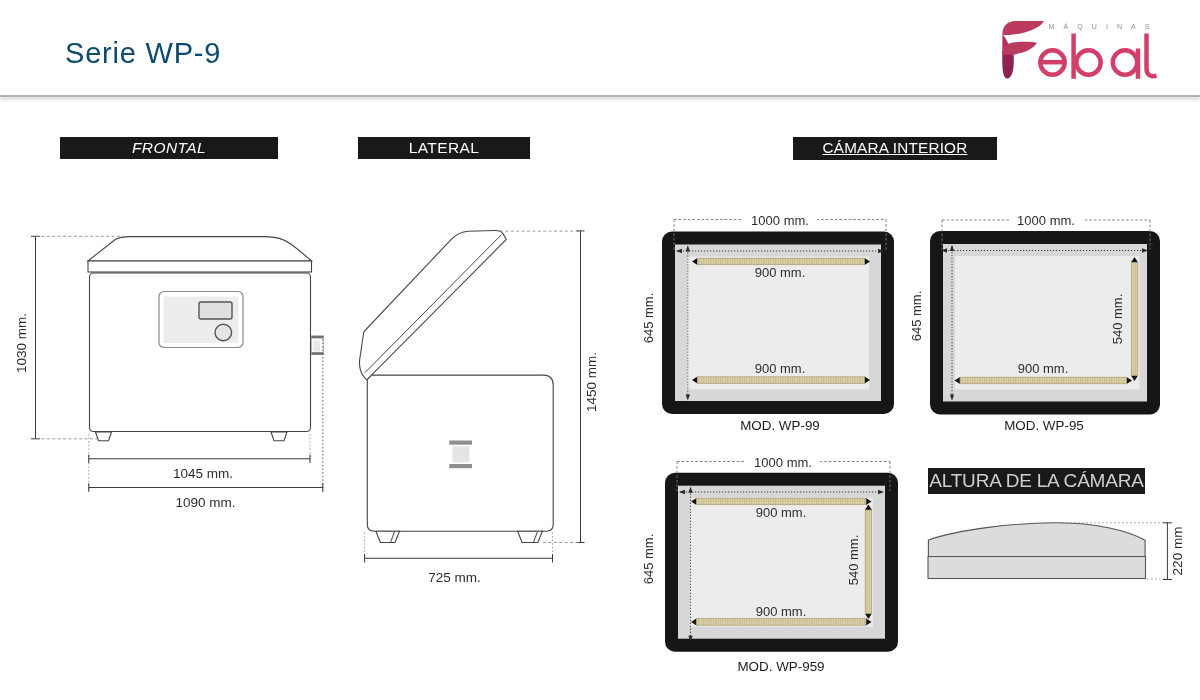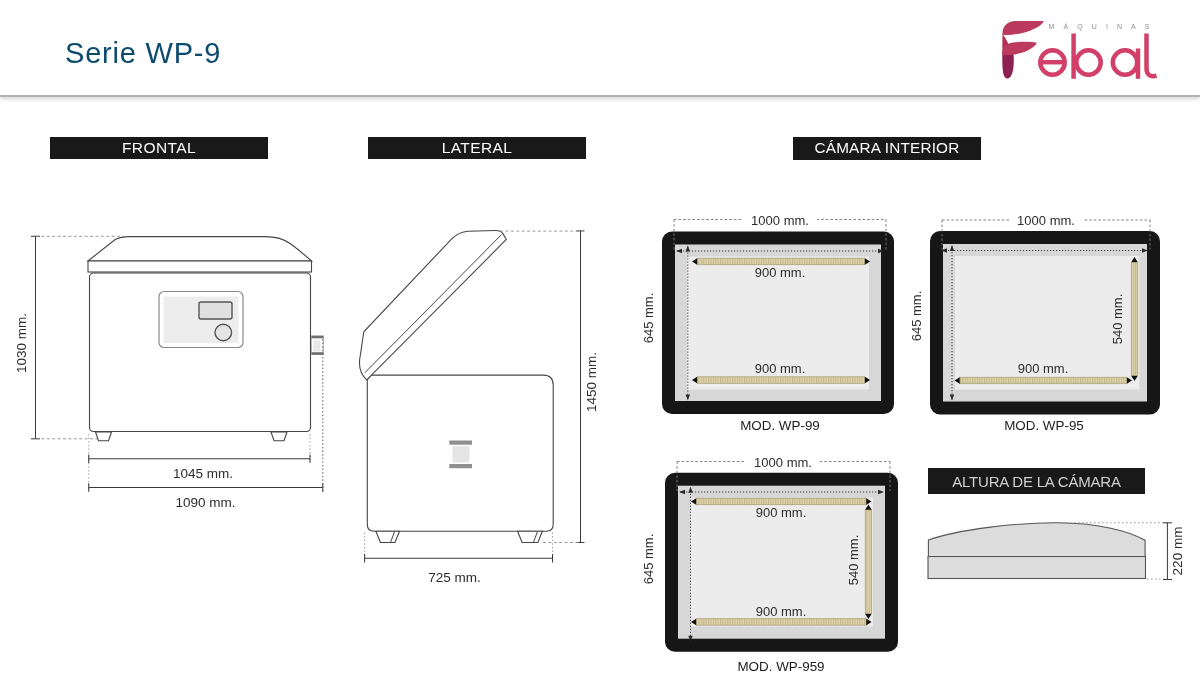--- a/index.html
+++ b/index.html
@@ -37,27 +37,27 @@
   </g>
 
   <g fill="none" stroke="#d2406a" stroke-width="4.5">
     <circle cx="130" cy="52.5" r="12.2"></circle>
     <line x1="143" y1="38.5" x2="143" y2="68.8"></line>
   </g>
 
   <path d="M151.5,23.5 L151.5,58.5 C151.5,64.5 155,67.3 161.5,65.8" fill="none" stroke="#d2406a" stroke-width="4.5"></path>
 </svg>
 
-<div class="bar" style="left:50px;top:136.5px;width:218px;height:22px;">FRONTAL</div>
-
-<div class="bar" style="left:368px;top:136.5px;width:218px;height:22px;">LATERAL</div>
-
-<div class="bar" style="left:793px;top:136.5px;width:188px;height:23px;font-size:15.3px;letter-spacing:0.2px;">CÁMARA INTERIOR</div>
-
-<div class="bar" style="left:928px;top:468px;width:217px;height:26px;color:#cfcfcf;font-size:15px;letter-spacing:-0.2px;">ALTURA DE LA CÁMARA</div>
+<div class="bar" style="left:60px;top:136.5px;width:218px;height:22px;font-style:italic;">FRONTAL</div>
+
+<div class="bar" style="left:358px;top:136.5px;width:172px;height:22px;">LATERAL</div>
+
+<div class="bar" style="left:793px;top:136.5px;width:204px;height:23px;font-size:15.3px;letter-spacing:0.2px;text-decoration:underline;">CÁMARA INTERIOR</div>
+
+<div class="bar" style="left:928px;top:468px;width:217px;height:26px;color:#cfcfcf;font-size:19px;letter-spacing:-0.2px;">ALTURA DE LA CÁMARA</div>
 
 <svg class="abs" style="left:0;top:0;" width="1200" height="700" viewBox="0 0 1200 700" font-family="Liberation Sans, sans-serif">
 <defs>
 <pattern id="coil" width="2.4" height="8" patternUnits="userSpaceOnUse">
   <rect width="2.4" height="8" fill="#ded3ac"></rect>
   <rect width="1.1" height="8" fill="#c6ba8e"></rect>
 </pattern>
 </defs>
 <g stroke-linecap="butt" fill="none">
 

